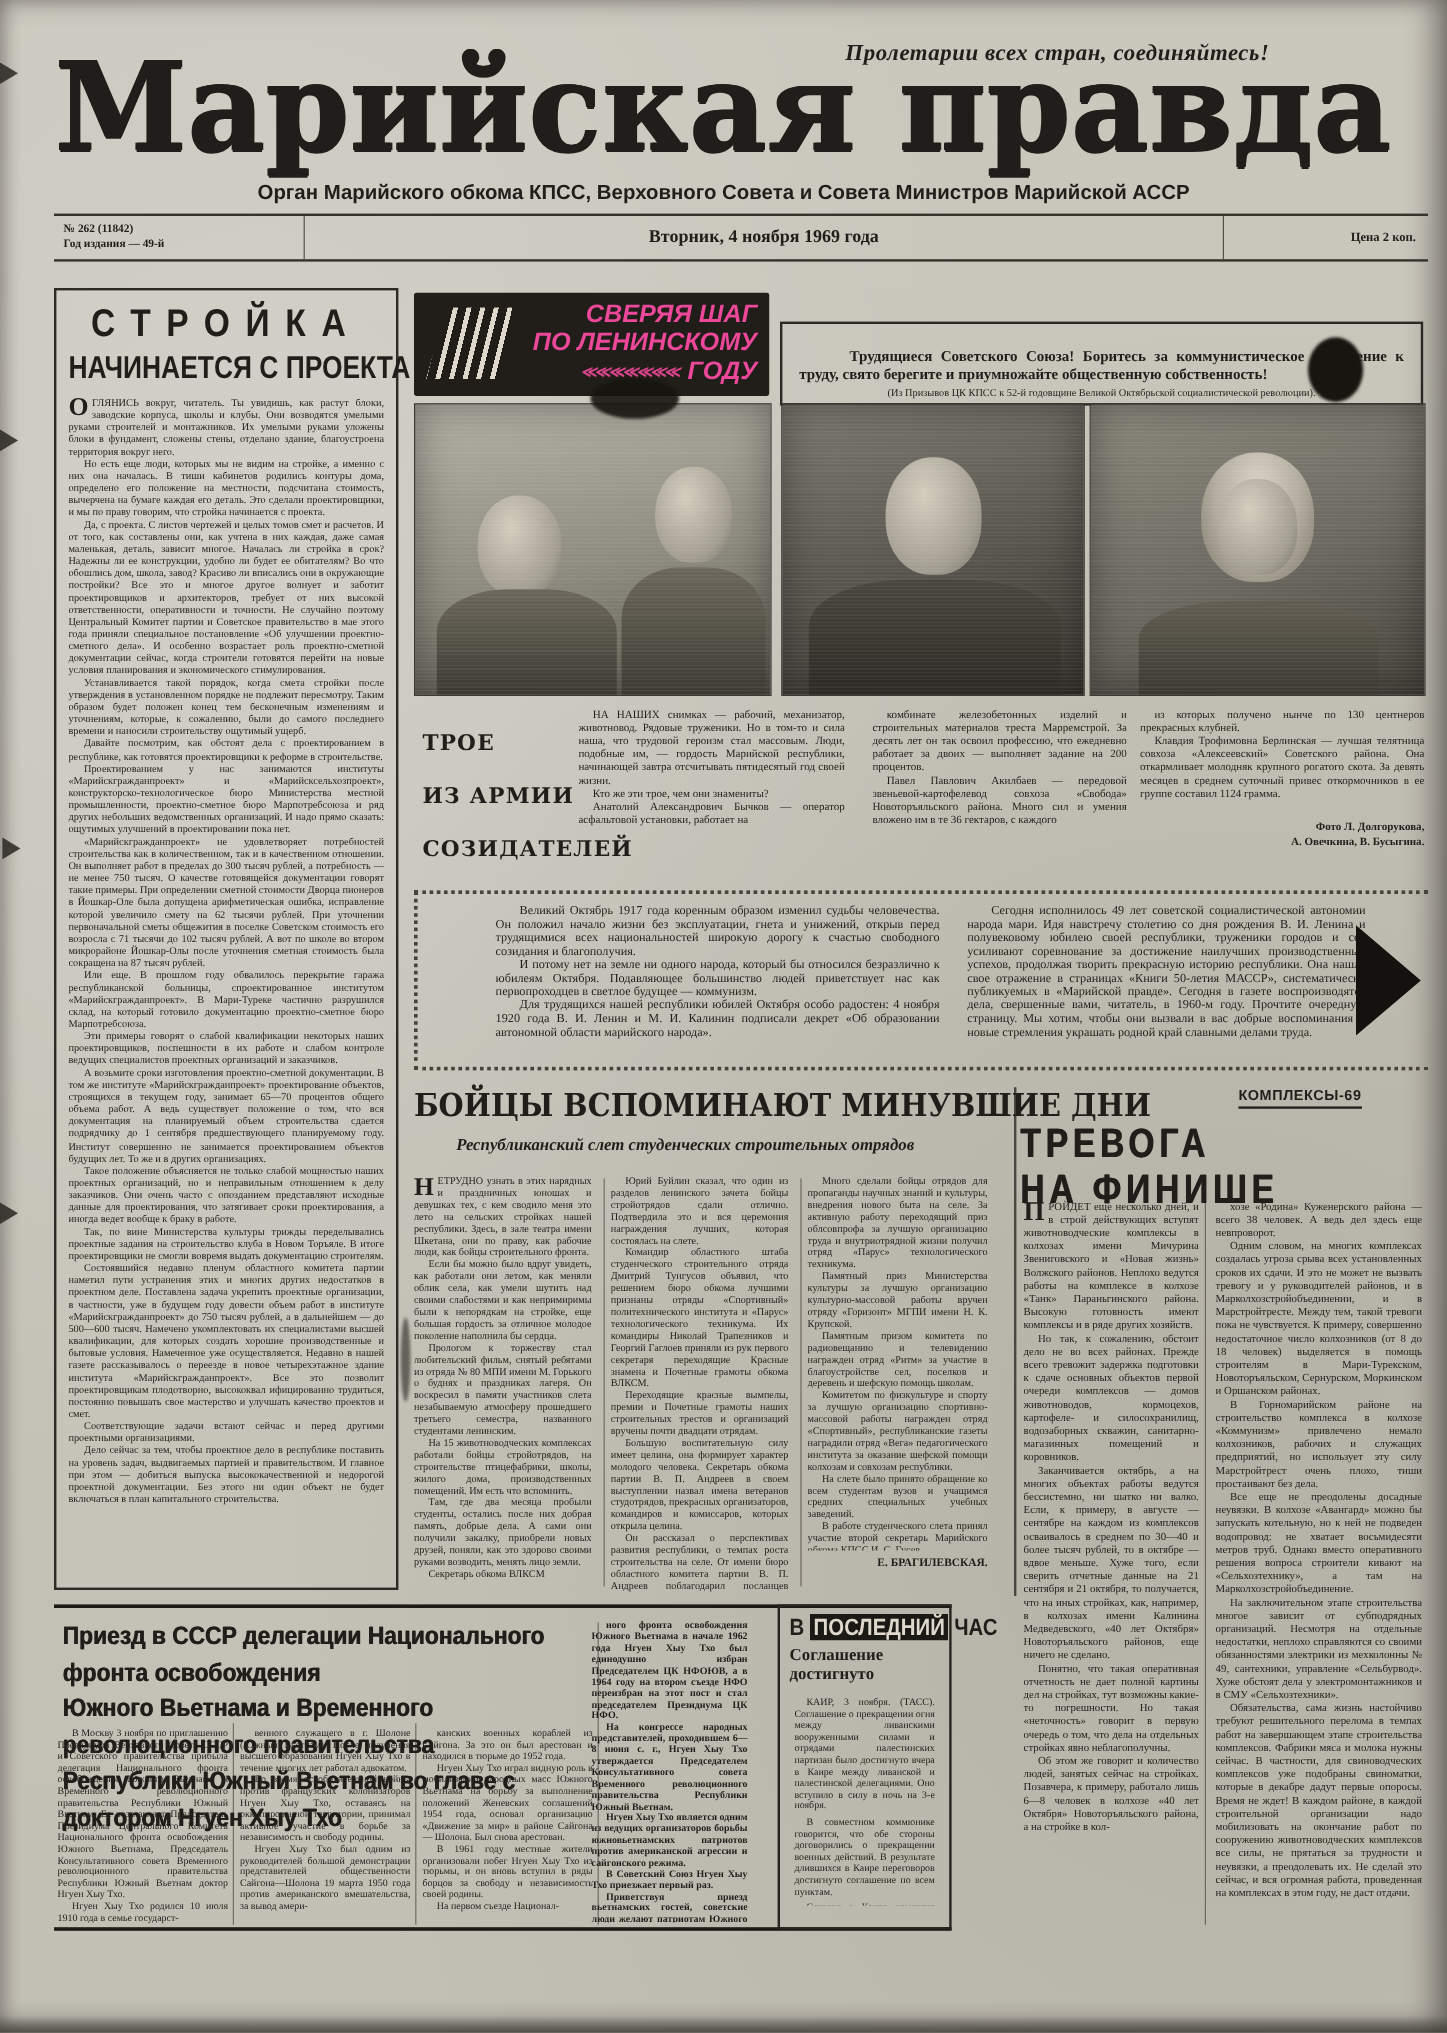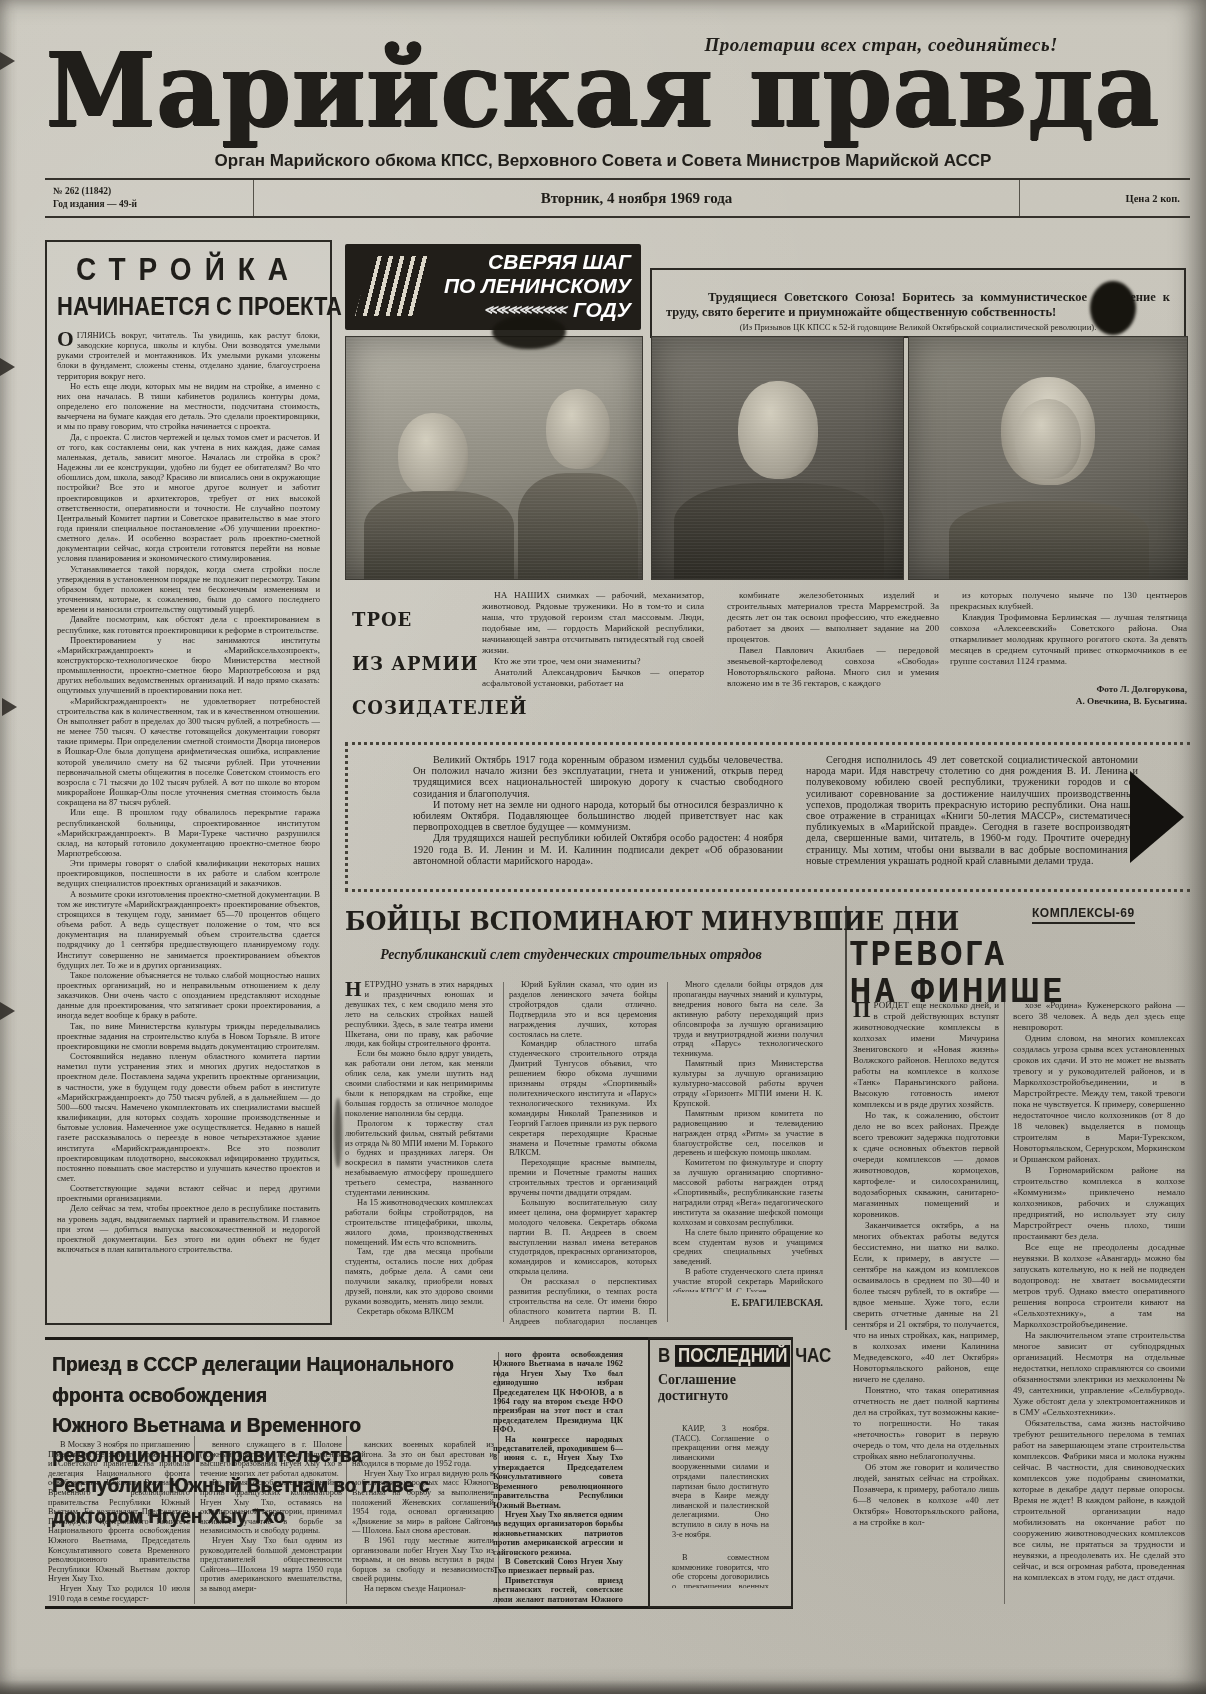--- a/index.html
+++ b/index.html
@@ -34,21 +34,21 @@
   
   .stroika { position:absolute; left:45px; top:240px; width:287px; height:1085px;
     border:2px solid #2c2a25; padding:8px 10px; box-sizing:border-box; background:rgba(255,255,255,.04); }
   .st-h1 { font-family:"Liberation Sans",sans-serif; font-weight:bold; font-size:28px; letter-spacing:13px;
     text-align:center; transform:scaleY(1.15); margin-top:4px; white-space:nowrap; }
   .st-h2 { font-family:"Liberation Sans",sans-serif; font-weight:bold; font-size:22px; letter-spacing:0px;
     text-align:center; transform:scaleY(1.2); margin:8px 0 10px 0; white-space:nowrap; }
   .st-body { font-size:8.6px; line-height:10.15px; text-align:justify; height:948px; overflow:hidden; }
   .st-body p { margin:0; text-indent:13px; }
   
-  .banner { position:absolute; left:345px; top:244px; width:296px; height:86px; background:#211e19; color:#ffffff;
+  .banner { position:absolute; left:345px; top:244px; width:296px; height:86px; background:#211e19; color:#ec4899;
     border-radius:2px; overflow:hidden; }
   .emblem { position:absolute; left:10px; top:12px; width:78px; height:60px;
     background:repeating-linear-gradient(104deg,#ddd8ca 0 4px,transparent 4px 11px);
     clip-path:polygon(22% 0,100% 0,78% 100%,0 100%); }
   .bn-text { position:absolute; right:10px; top:6px; text-align:right;
     font-family:"Liberation Sans",sans-serif; font-style:italic; font-weight:bold; font-size:21px; line-height:24px; }
   .bn-last { display:flex; align-items:center; justify-content:flex-end; gap:8px; }
   .laurel { font-size:13px; letter-spacing:-2px; opacity:.9; }
   
   .appeal { position:absolute; left:650px; top:268px; width:536px; height:70px; border:2.5px solid #2b2924;
@@ -103,21 +103,21 @@
   .vntxt { font-size:8.3px; line-height:9.6px; }
   .vn4 { font-size:8.3px; line-height:9.4px; }
   
   .lh-box { position:absolute; left:648px; top:1337px; width:145px; height:271px; border:2.5px solid #26241f;
     box-sizing:border-box; padding:6px 8px; }
   .lh-head { font-family:"Liberation Sans",sans-serif; font-weight:bold; font-size:17px; white-space:nowrap;
     transform:scaleY(1.15); transform-origin:top left; margin-bottom:7px; }
   .lh-head .inv { background:#1b1916; color:#ded9cc; padding:0 3px; }
   .lh-title { font-weight:bold; font-size:14px; line-height:16px; width:90px; margin-bottom:6px; }
   .lh-body { font-size:8.3px; line-height:9.6px; text-align:justify; height:178px; overflow:hidden; }
-  .lh-body p { margin:14px; text-indent:10px; }
+  .lh-body p { margin:4px; text-indent:10px; }
   
   .fold { position:absolute; width:0; height:0; border-top:9px solid transparent; border-bottom:9px solid transparent; border-left:15px solid #2a2722; opacity:.85; }
   .smudge { position:absolute; background:#17150f; border-radius:50%; filter:blur(1.5px); }
   .edgeband { position:absolute; left:0; bottom:0; width:100%; height:14px;
     background:linear-gradient(transparent,rgba(30,28,23,.45)); }
 </style>
 </head>
 <body>
 
 <div class="page">

